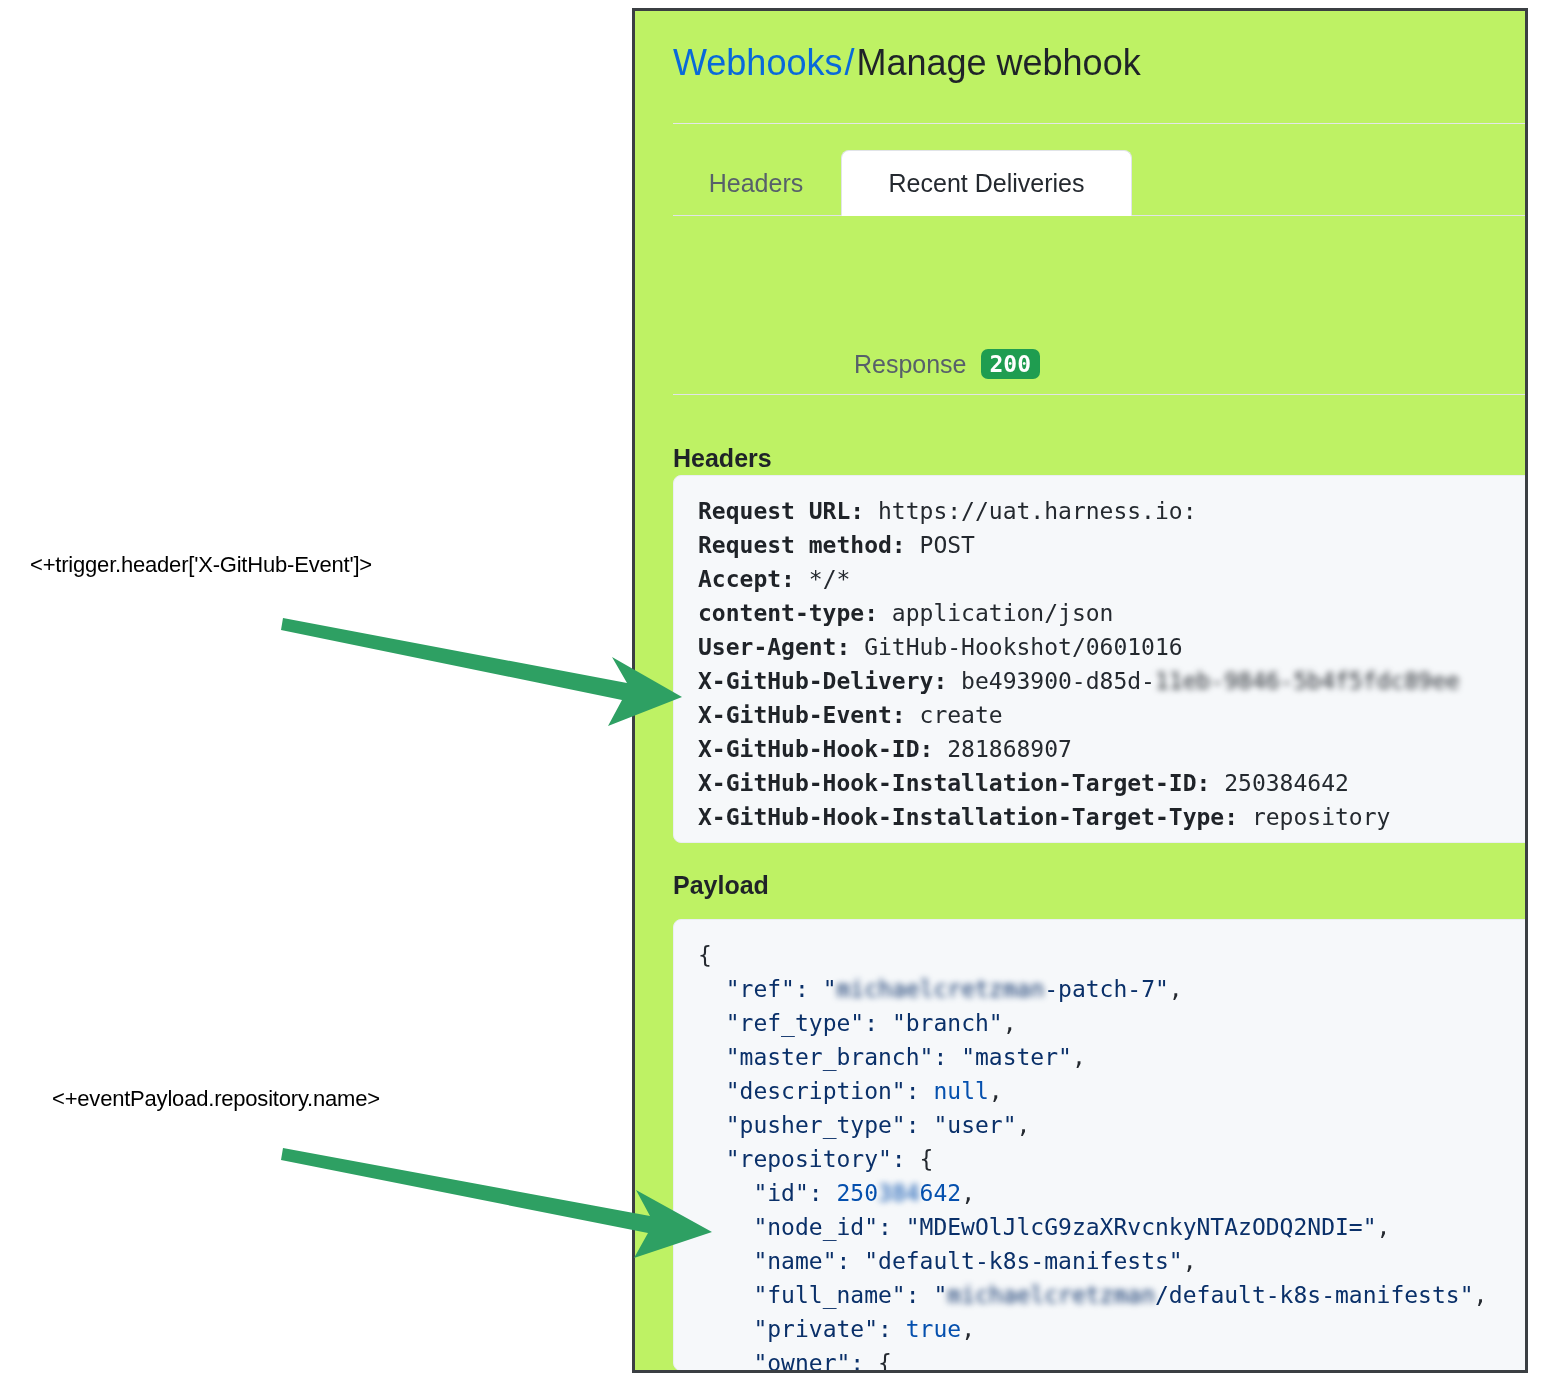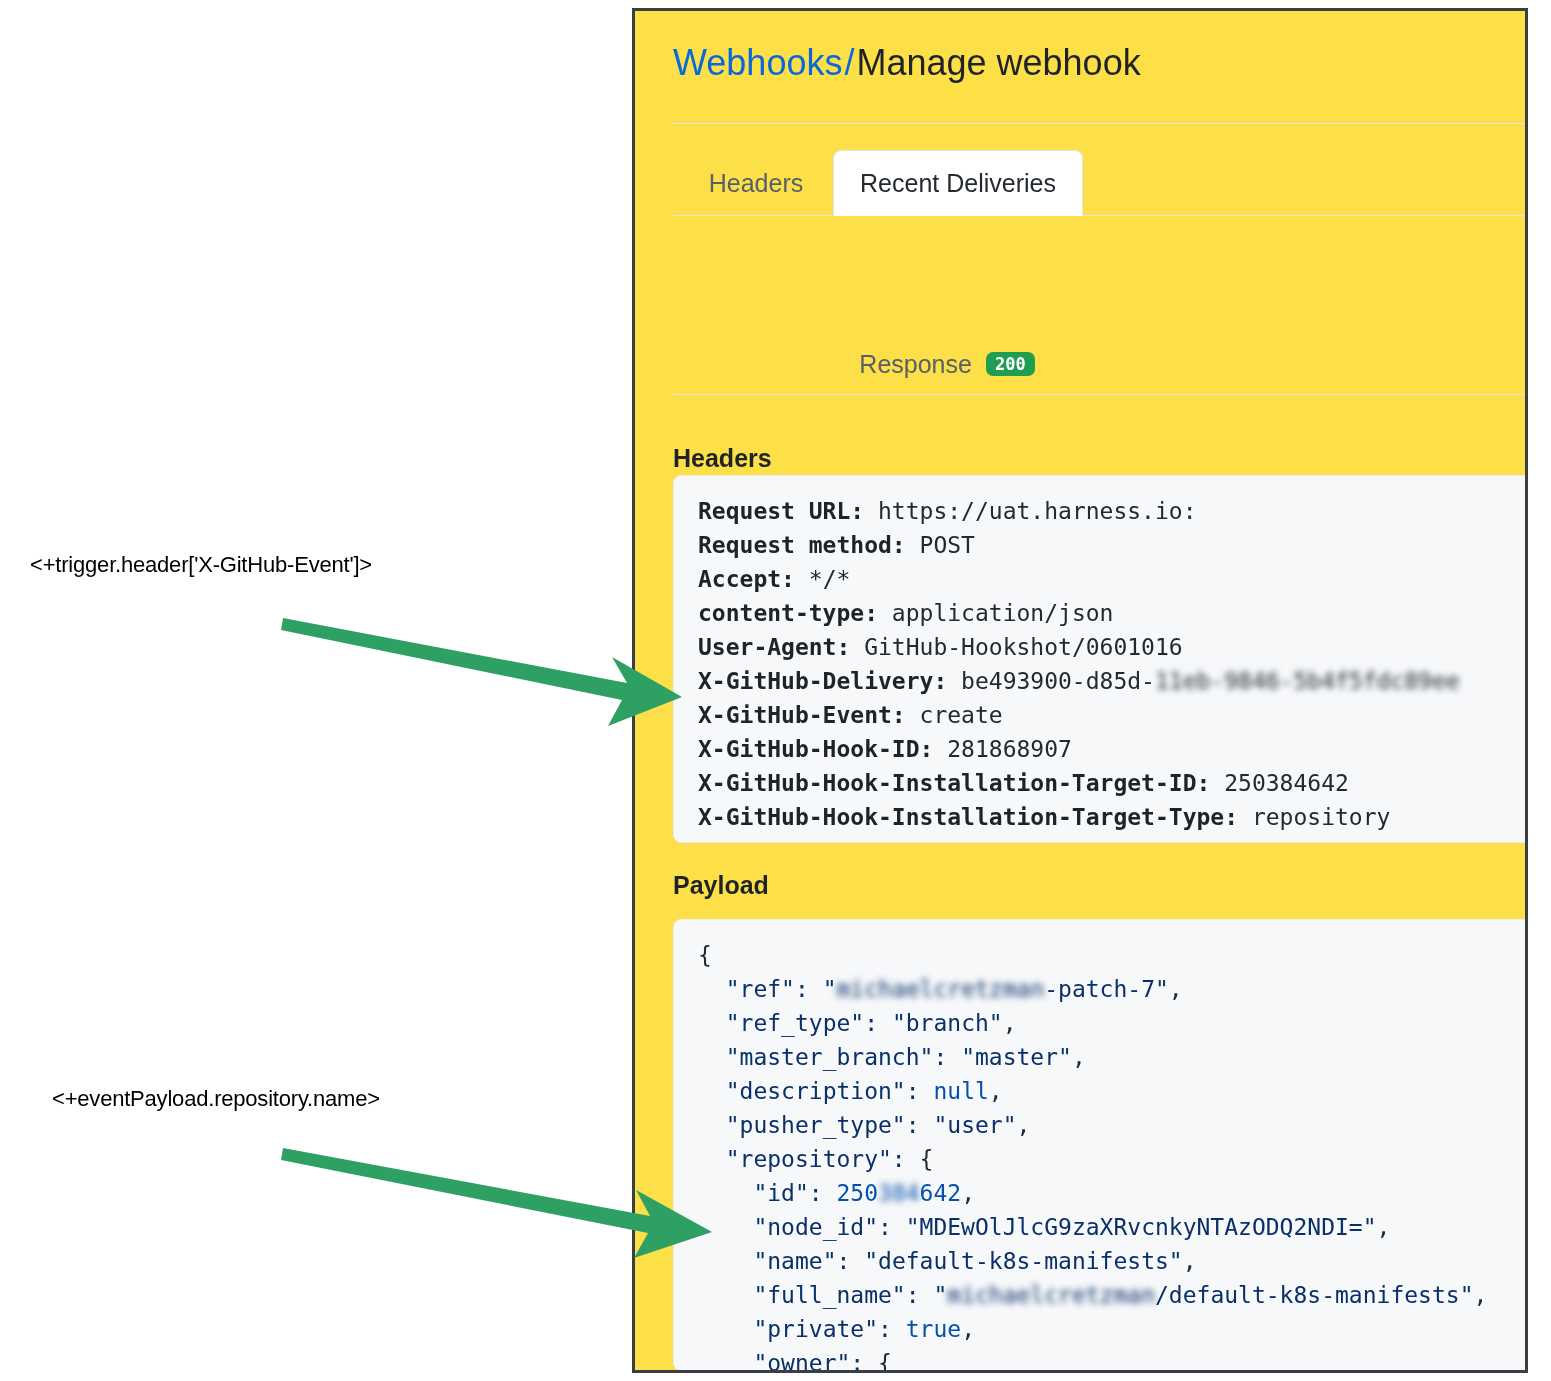--- a/index.html
+++ b/index.html
@@ -38,21 +38,21 @@
     z-index: 5;
   }
 
   
   .gh-panel {
     position: absolute;
     left: 632px;
     top: 8px;
     width: 896px;
     height: 1365px;
-    background: #fde047;
+    background: #bef264;
     border: 3px solid #3b3f43;
     box-sizing: border-box;
     overflow: hidden;
   }
   .gh-inner {
     position: absolute;
     left: 0; top: 0;
     width: 960px;   
     height: 100%;
   }
@@ -117,21 +117,21 @@
   }
   .tab.selected {
     color: #24292f;
     background: #ffffff;
     border: 1px solid #e1e4e8;
     border-bottom-color: #ffffff;
     border-radius: 8px 8px 0 0;
     z-index: 2;
   }
   #tab-settings { left: 0px; width: 166px; }
-  #tab-recent-deliveries { left: 160px; width: 250px; }
+  #tab-recent-deliveries { left: 168px; width: 291px; }
 
   
   .delivery-row {
     position: absolute;
     left: 38px;
     top: 250px;
     display: flex;
     align-items: center;
     height: 46px;
   }
@@ -204,21 +204,21 @@
     border-radius: 8px 8px 0 0;
     z-index: 2;
   }
   #subtab-request { left: 0px; width: 154px; }
   #subtab-response { left: 154px; width: 240px; }
   .status-badge {
     margin-left: 14px;
     background: #1f9d50;
     color: #ffffff;
     font-family: "DejaVu Sans Mono", monospace;
-    font-size: 17px;
+    font-size: 23px;
     font-weight: bold;
     border-radius: 7px;
     padding: 4px 9px 3px 9px;
     line-height: 1;
   }
 
   
   .section-title {
     position: absolute;
     left: 38px;

